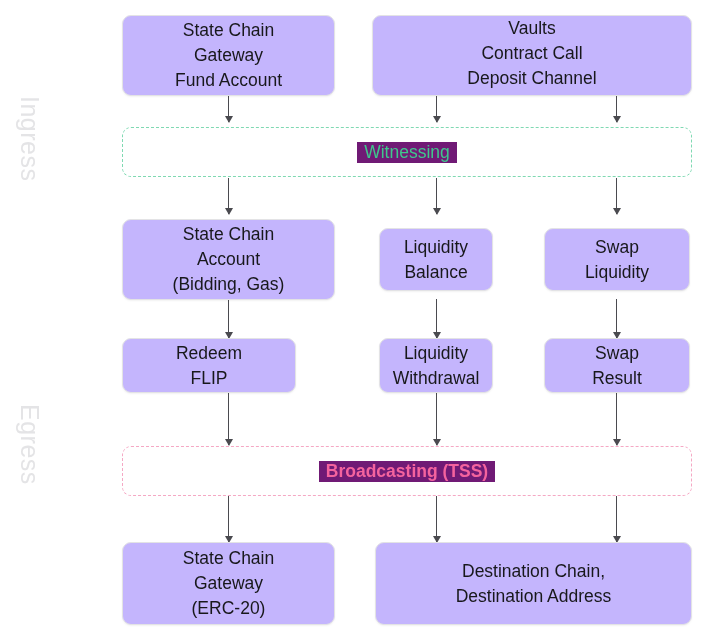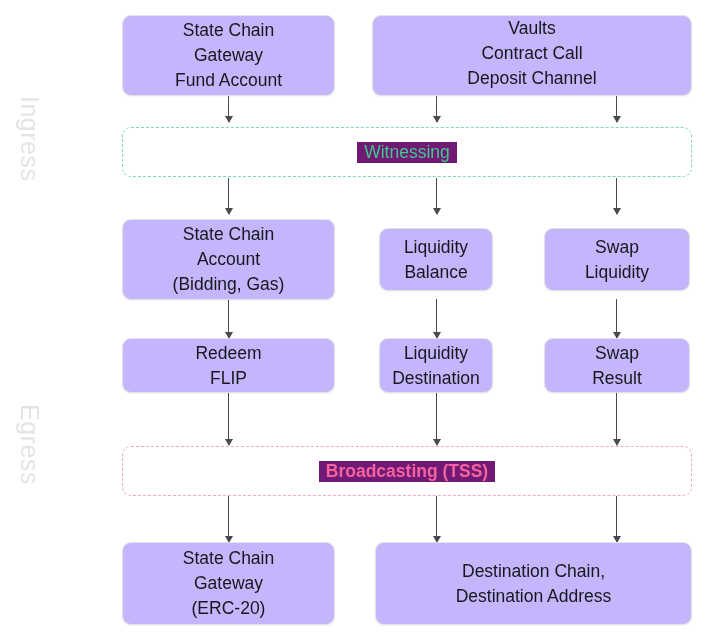--- a/index.html
+++ b/index.html
@@ -173,31 +173,31 @@
     </div>
   </div>
 
   <div class="node" style="left:544px; top:228px; width:146px; height:63px;">
     <div class="lines">
       <span>Swap</span>
       <span>Liquidity</span>
     </div>
   </div>
 
-  <div class="node" style="left:122px; top:338px; width:213px; height:55px;">
+  <div class="node" style="left:122px; top:338px; width:174px; height:55px;">
     <div class="lines">
       <span>Redeem</span>
       <span>FLIP</span>
     </div>
   </div>
 
   <div class="node" style="left:379px; top:338px; width:114px; height:55px;">
     <div class="lines">
       <span>Liquidity</span>
-      <span>Destination</span>
+      <span>Withdrawal</span>
     </div>
   </div>
 
   <div class="node" style="left:544px; top:338px; width:146px; height:55px;">
     <div class="lines">
       <span>Swap</span>
       <span>Result</span>
     </div>
   </div>
 

